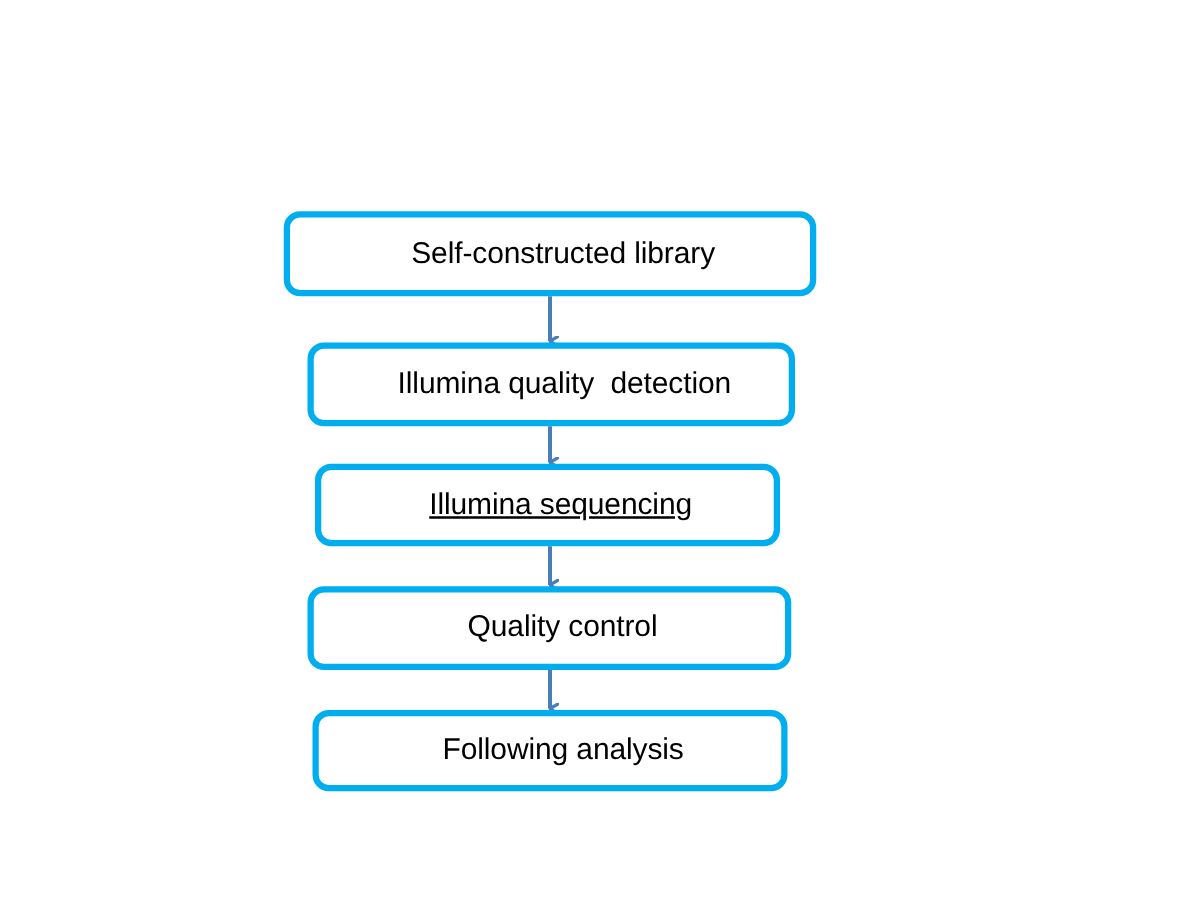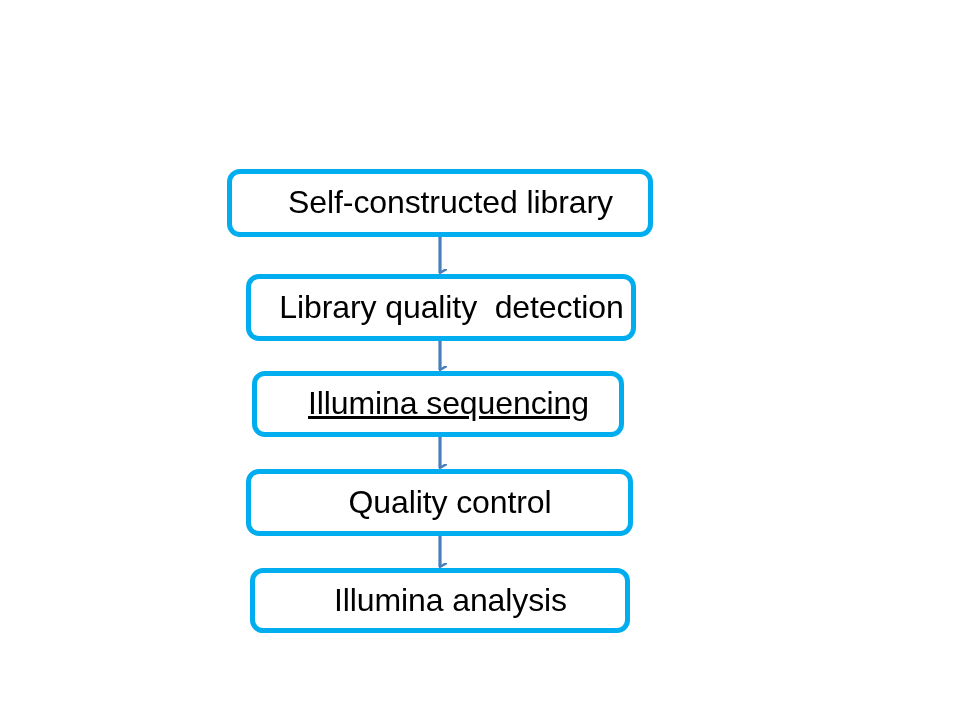--- a/index.html
+++ b/index.html
@@ -33,21 +33,21 @@
     border-style: solid;
     border-width: 5px;
     border-radius: 13px;
     display: flex;
     align-items: center;
     justify-content: center;
     z-index: 2;
   }
   .node-label {
     font-family: "Liberation Sans", "DejaVu Sans", sans-serif;
-    font-size: 32px;
+    font-size: 24px;
     font-weight: 400;
     line-height: 1.1;
     color: #000000;
     white-space: pre;
     text-align: center;
     letter-spacing: -0.1px;
     margin-left: 21px;
   }
 </style>
 </head>
@@ -68,28 +68,28 @@
         <line x1="440" y1="437" x2="440" y2="468" stroke="#4A7EBB" stroke-width="3.2" marker-end="url(#arrowhead)"></line>
         <line x1="440" y1="536" x2="440" y2="567" stroke="#4A7EBB" stroke-width="3.2" marker-end="url(#arrowhead)"></line>
       </g>
   </svg>
 
   <div class="node-box" style="left:227px; top:169px; width:426px; height:68px; border-color:#00AEEF;">
     <span class="node-label">Self-constructed library</span>
   </div>
 
   <div class="node-box" style="left:246px; top:274px; width:390px; height:67px; border-color:#00AEEF;">
-    <span class="node-label">Library quality  detection</span>
+    <span class="node-label">Illumina quality  detection</span>
   </div>
 
   <div class="node-box" style="left:252px; top:371px; width:372px; height:66px; border-color:#00AEEF;text-decoration:underline;">
     <span class="node-label">Illumina sequencing</span>
   </div>
 
   <div class="node-box" style="left:246px; top:469px; width:387px; height:67px; border-color:#00AEEF;">
     <span class="node-label">Quality control</span>
   </div>
 
   <div class="node-box" style="left:250px; top:568px; width:380px; height:65px; border-color:#00AEEF;">
-    <span class="node-label">Illumina analysis</span>
+    <span class="node-label">Following analysis</span>
   </div>
 
 </div>
 
 </body></html>

